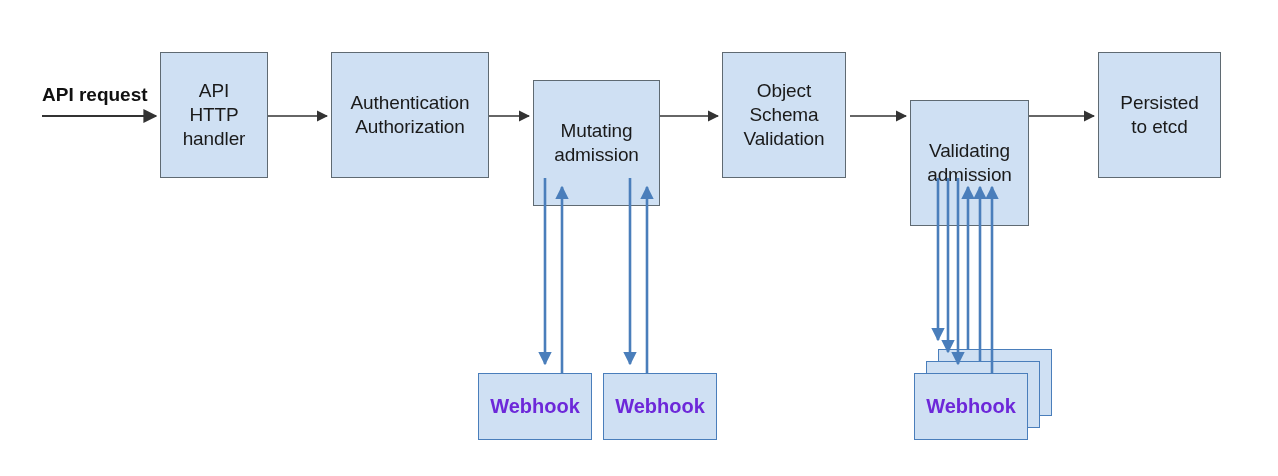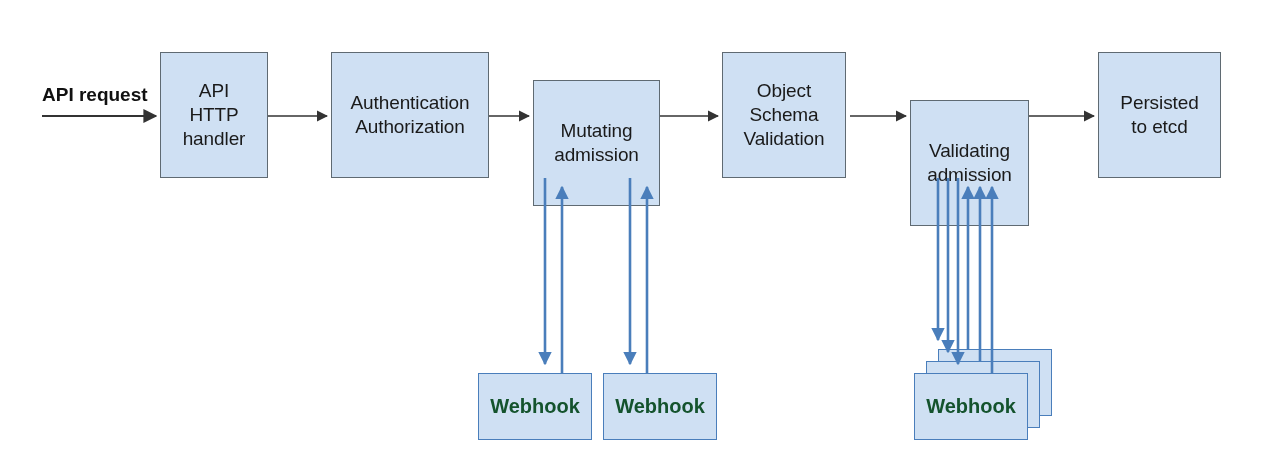--- a/index.html
+++ b/index.html
@@ -37,21 +37,21 @@
   }
   .webhook-box {
     position: absolute;
     box-sizing: border-box;
     background: #cfe0f3;
     border: 1.5px solid #4a7ebb;
     display: flex;
     align-items: center;
     justify-content: center;
     text-align: center;
-    color: #14532d;
+    color: #6d28d9;
     font-size: 20px;
     font-weight: bold;
     font-family: "Liberation Sans", sans-serif;
   }
   .webhook-ghost {
     position: absolute;
     box-sizing: border-box;
     background: #cfe0f3;
     border: 1.5px solid #4a7ebb;
   }

